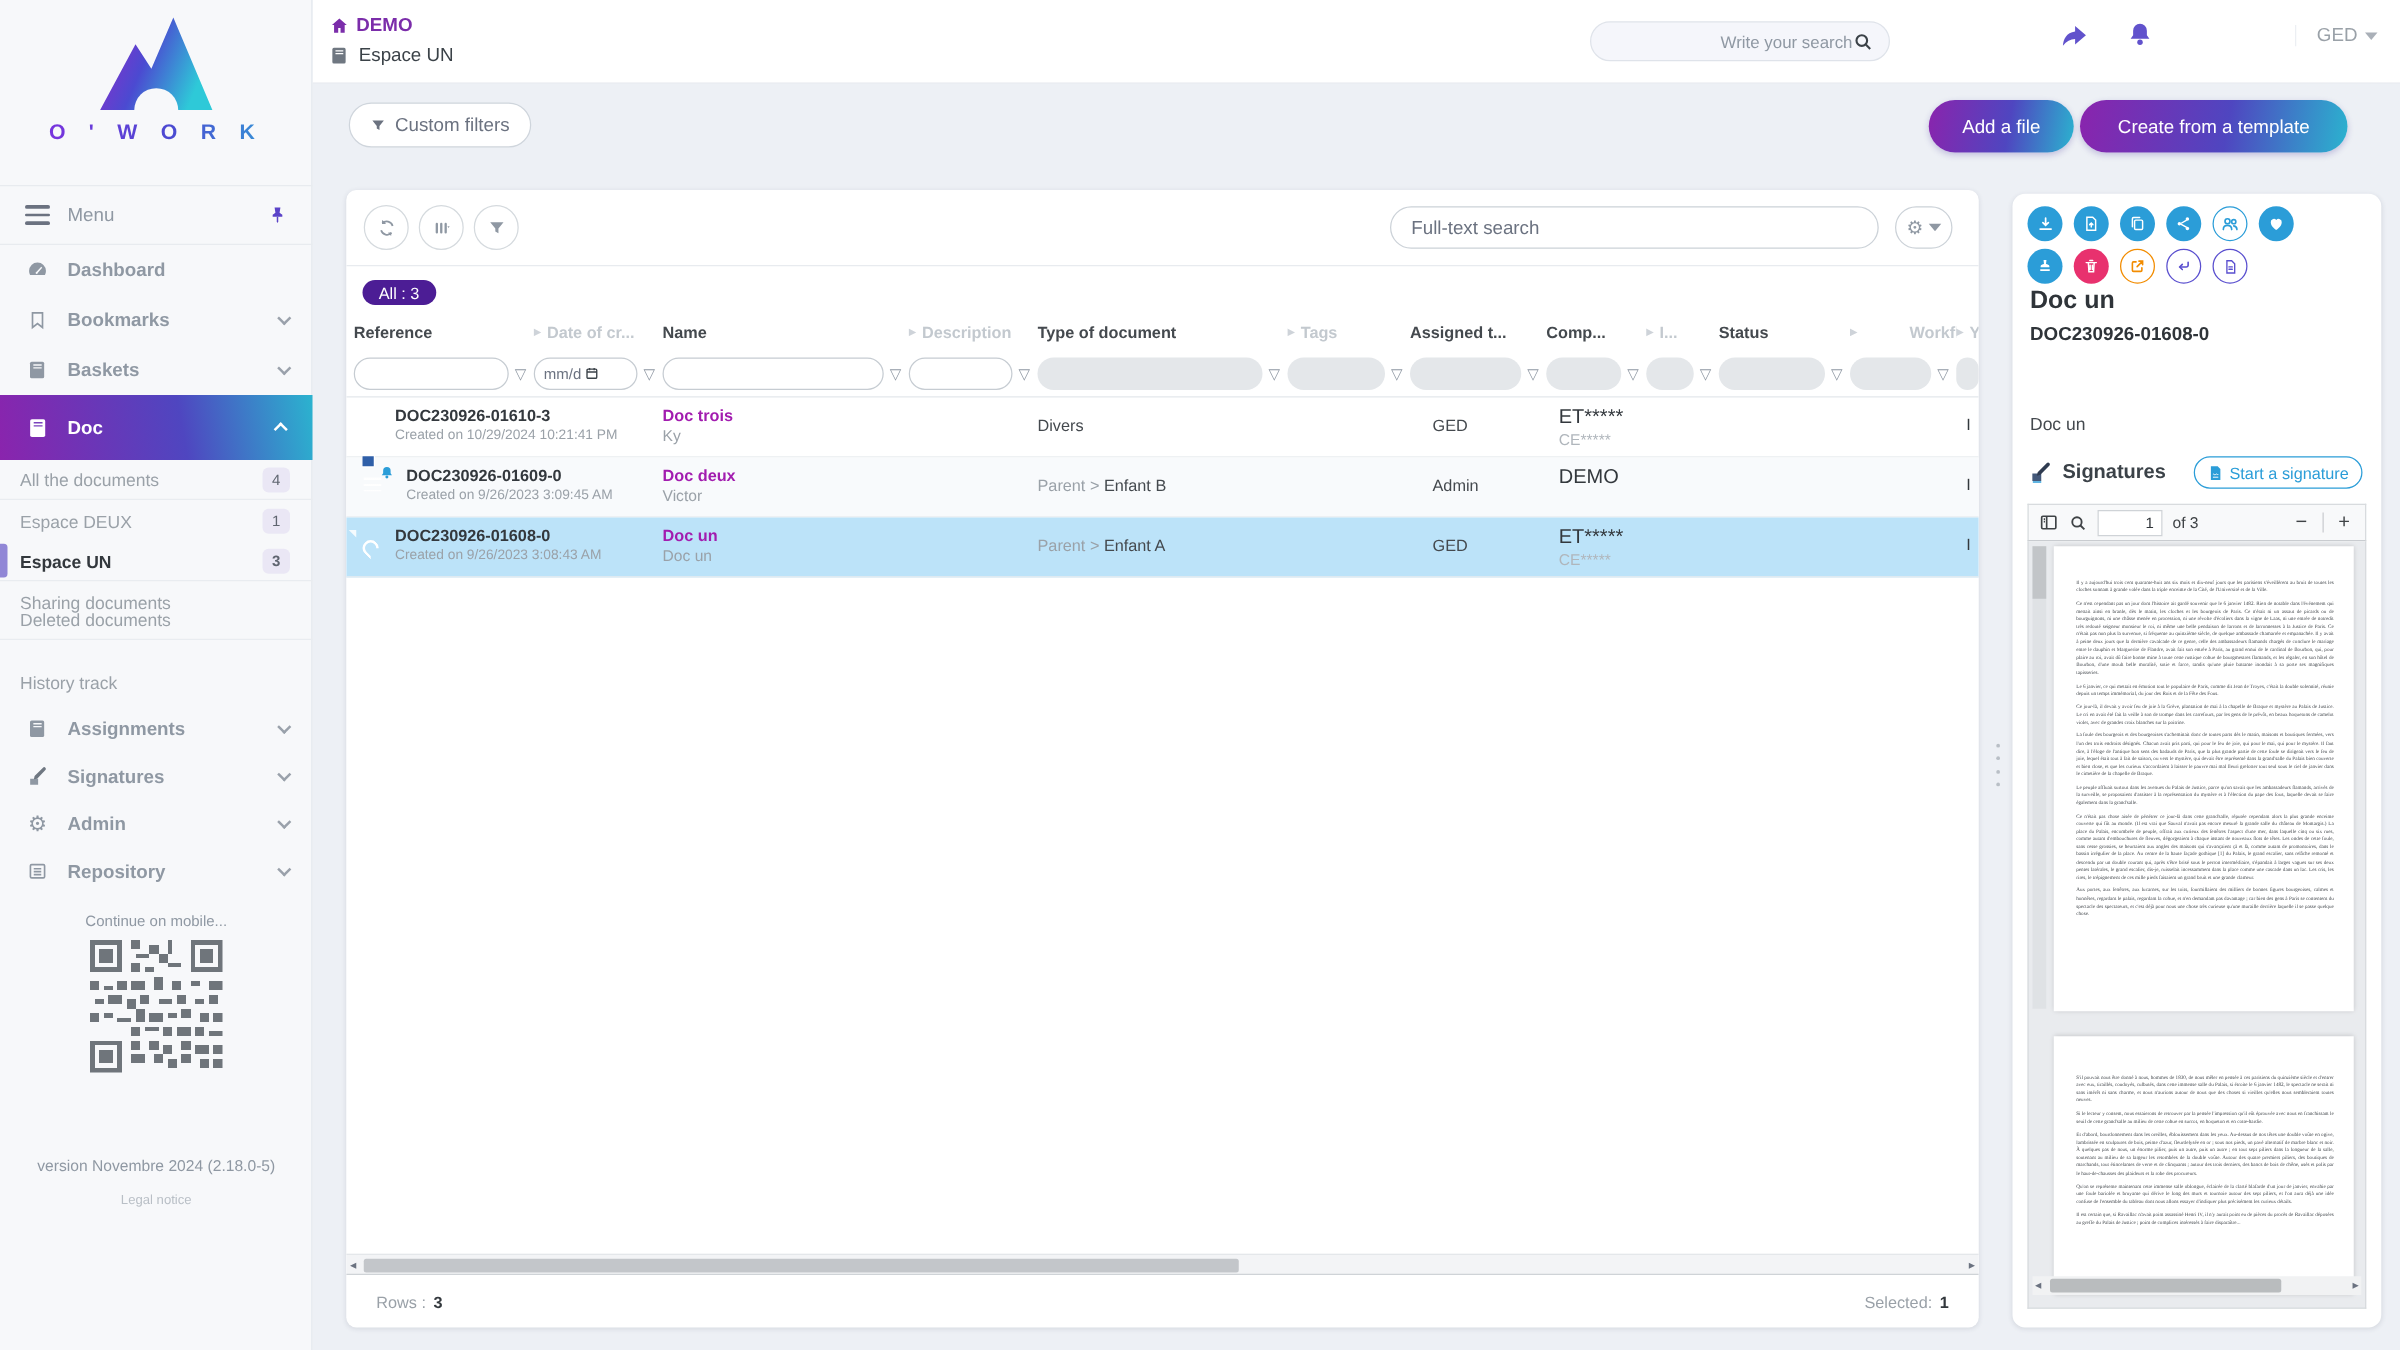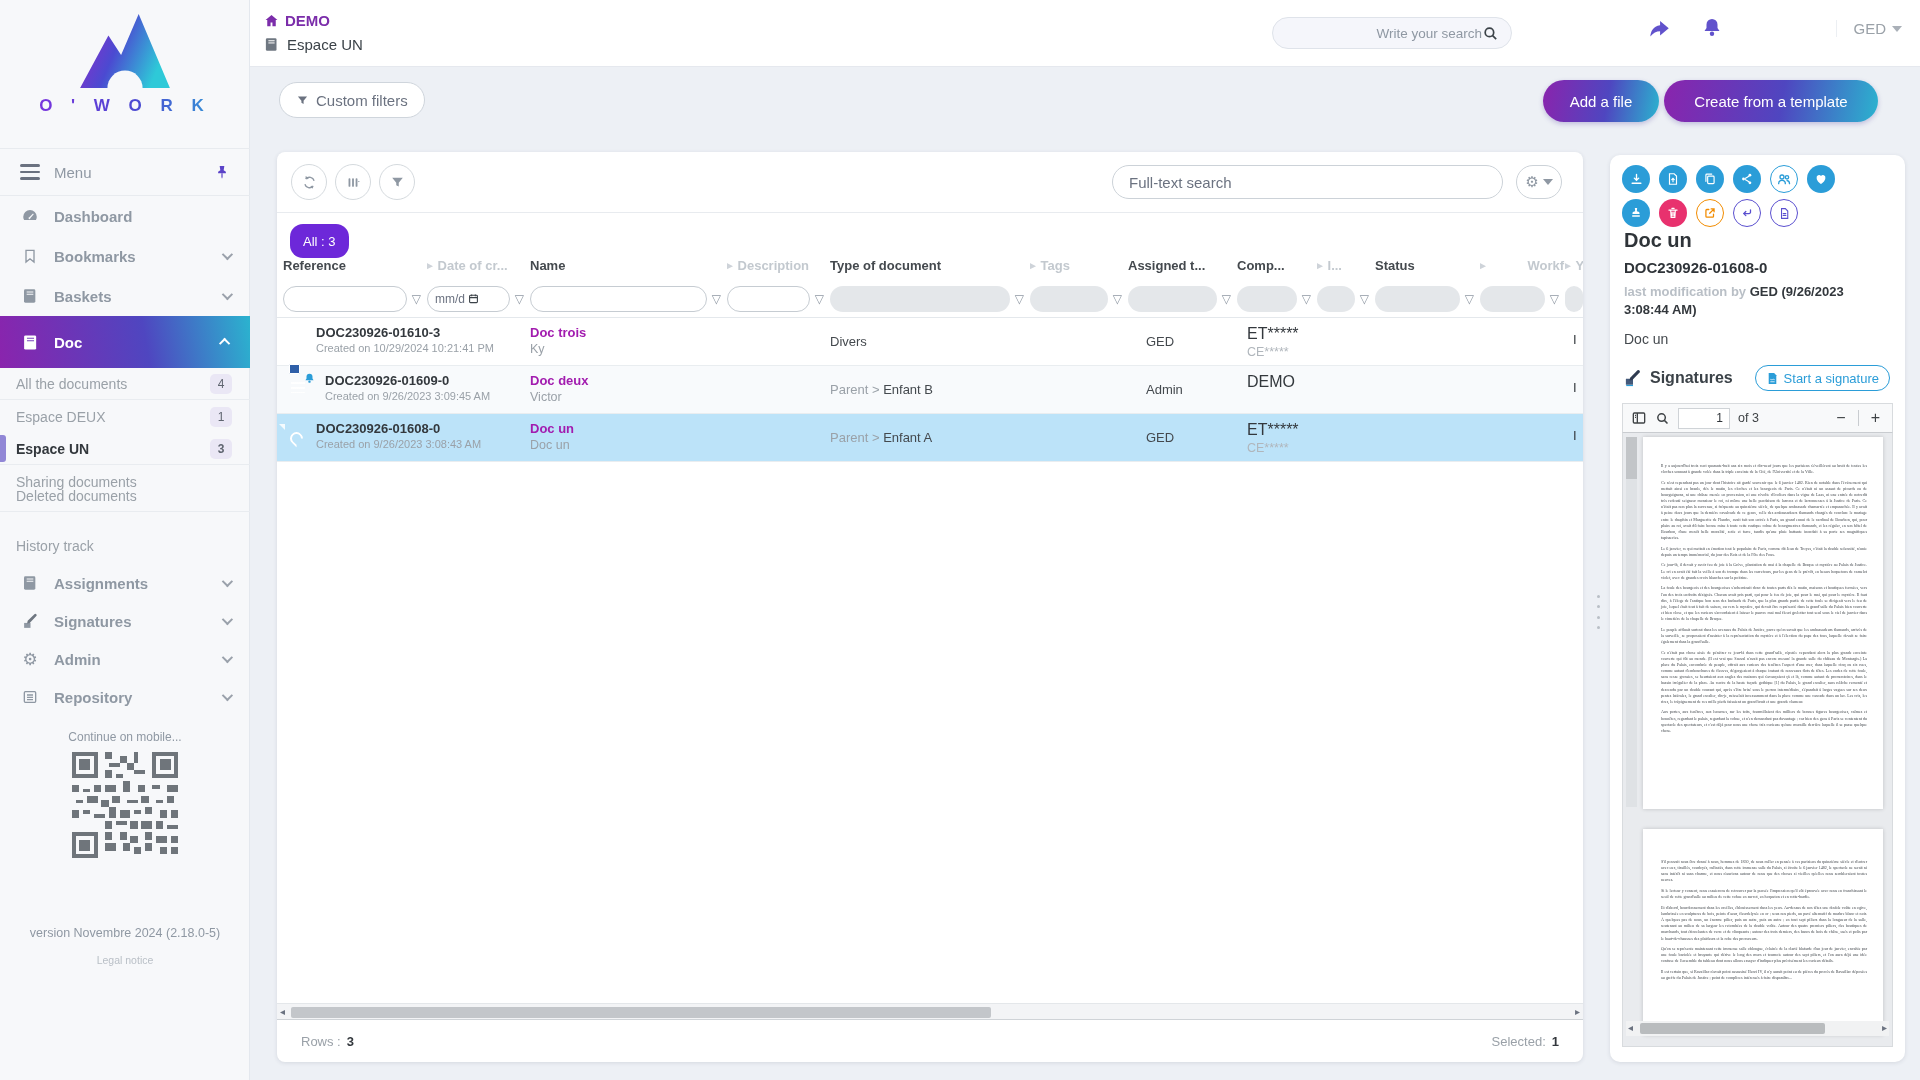--- a/index.html
+++ b/index.html
@@ -85,22 +85,22 @@
     border:1px solid #ccd2d8; border-radius:17px; background:#fff;
     display:flex; align-items:center; padding:0 16px; }
   .fulltext-pill input { border:none; outline:none; flex:1; font-size:15px; color:#3b4248;
     font-family:"Liberation Sans",sans-serif; }
   .fulltext-pill input::placeholder { color:#6b7280; }
   .gear-btn { position:absolute; left:1239px; top:13px; width:46px; height:34px;
     border:1px solid #ccd2d8; border-radius:17px; background:#fff; display:flex;
     align-items:center; justify-content:center; gap:4px; cursor:pointer; color:#8f98a3; }
   .gearg::before { content:"⚙"; font-size:15px; color:#8f98a3; }
   .tb-divider { position:absolute; left:0; top:60px; width:1306px; height:1px; background:#e8ebef; }
-  .chip { position:absolute; left:13px; top:72px; height:34px; border-radius:13px;
-    background:#6d28d9; color:#fff; font-size:13px; display:flex; align-items:center;
+  .chip { position:absolute; left:13px; top:72px; height:20px; border-radius:13px;
+    background:#4c1d95; color:#fff; font-size:13px; display:flex; align-items:center;
     padding:0 13px; cursor:pointer; }
 
   
   .hrow { position:absolute; left:0; top:98px; width:1306px; height:30px; }
   .frow { position:absolute; left:0; top:128px; width:1306px; height:38px;
     border-bottom:1px solid #e4e8ec; }
   .trow { position:absolute; left:0; width:1306px; height:48px;
     border-bottom:1px solid #e9edf0; cursor:pointer; }
   .cell { position:absolute; top:0; height:100%; }
   .c0{left:6px;width:144px;} .c1{left:150px;width:103px;} .c2{left:253px;width:197px;}
@@ -707,24 +707,20 @@
     <span class="cir out-purple">
       <svg width="13" height="13" viewBox="0 0 24 24" fill="none" stroke="#5a4fcf" stroke-width="2" stroke-linecap="round">
           <path d="M6.5 3h7L18 7.5V21H6.5z"></path>
           <path d="M9.5 12h5M9.5 15.5h5"></path>
         </svg>
     </span>
   </div>
 
   <div class="p-title">Doc un</div>
   <div class="p-ref">DOC230926-01608-0</div>
-  <div class="p-mod">
-    <span>last modification by</span>
-    <b>GED (9/26/2023 3:08:44 AM)</b>
-  </div>
   <div class="p-desc">Doc un</div>
 
   <div class="sig-row">
     <svg width="18" height="18" viewBox="0 0 24 24">
         <path d="M2.5 13h9.5v8H2.5z" fill="#44597a"></path>
         <path d="M20.8 4.6a2 2 0 00-2.8-2.8L8.2 11.6l-.9 3.8 3.8-.9z" fill="#2f3b50"></path>
         <path d="M3 22h9" stroke="#2b9dd8" stroke-width="1.6"></path>
       </svg>
     <span class="sig-label">Signatures</span>
     <button class="sig-btn">

